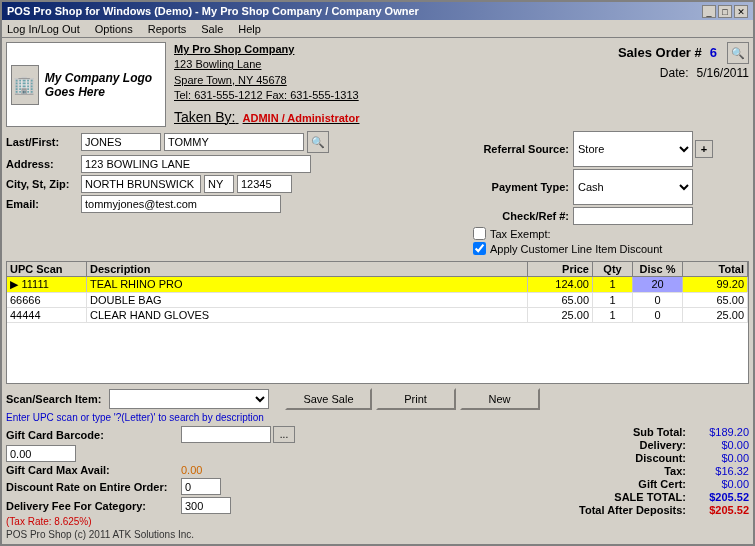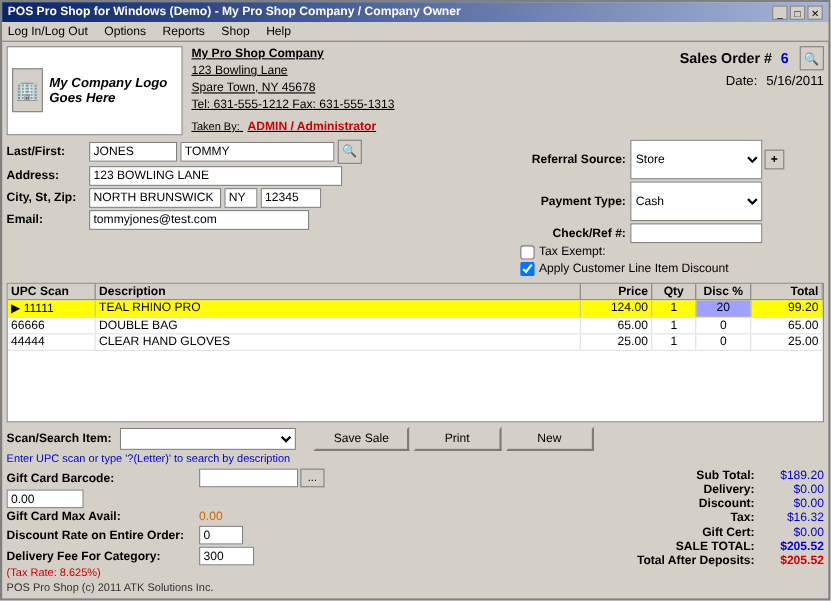--- a/index.html
+++ b/index.html
@@ -22,21 +22,21 @@
     .company-logo { width: 160px; border: 1px solid #808080; padding: 4px; background: white; margin-right: 8px; display: flex; align-items: center; min-height: 65px; }
     .company-logo-icon { width: 40px; height: 40px; background: #d4d0c8; border: 1px solid #808080; margin-right: 6px; display: flex; align-items: center; justify-content: center; font-size: 18px; }
     .company-logo-text { font-style: italic; font-weight: bold; font-size: 12px; }
     
     .company-info { flex: 1; font-size: 11px; line-height: 1.4; text-decoration: underline; }
     
     .sales-order { text-align: right; display: flex; flex-direction: column; align-items: flex-end; justify-content: flex-start; min-width: 200px; }
     .sales-order-title { font-size: 13px; font-weight: bold; }
     .sales-order-num { font-size: 13px; font-weight: bold; color: #0000cc; }
     
-    .taken-by { margin-top: 8px; font-size: 10px; }
+    .taken-by { margin-top: 8px; font-size: 14px; }
     .taken-by-value { color: #cc0000; font-weight: bold; }
     
     .search-icon-btn { width: 22px; height: 22px; background: #d4d0c8; border: 1px solid #808080; cursor: pointer; display: flex; align-items: center; justify-content: center; }
     
     .middle-section { display: flex; gap: 6px; margin-bottom: 4px; }
     
     .customer-section { flex: 1; }
     .form-row { display: flex; align-items: center; margin-bottom: 2px; }
     .form-label { width: 75px; font-weight: bold; font-size: 11px; }
     .form-input { border: 1px solid #808080; background: white; padding: 1px 3px; height: 18px; font-size: 11px; }
@@ -116,21 +116,21 @@
       <button class="title-btn">_</button>
       <button class="title-btn">□</button>
       <button class="title-btn">✕</button>
     </div>
   </div>
 
   <div class="menu-bar">
     <span class="menu-item">Log In/Log Out</span>
     <span class="menu-item">Options</span>
     <span class="menu-item">Reports</span>
-    <span class="menu-item">Shop</span>
+    <span class="menu-item">Sale</span>
     <span class="menu-item">Help</span>
   </div>
 
   <div class="content">
 
     <div class="top-section">
 
       <div class="company-logo">
         <div class="company-logo-icon">🏢</div>
         <span class="company-logo-text">My Company Logo Goes Here</span>

